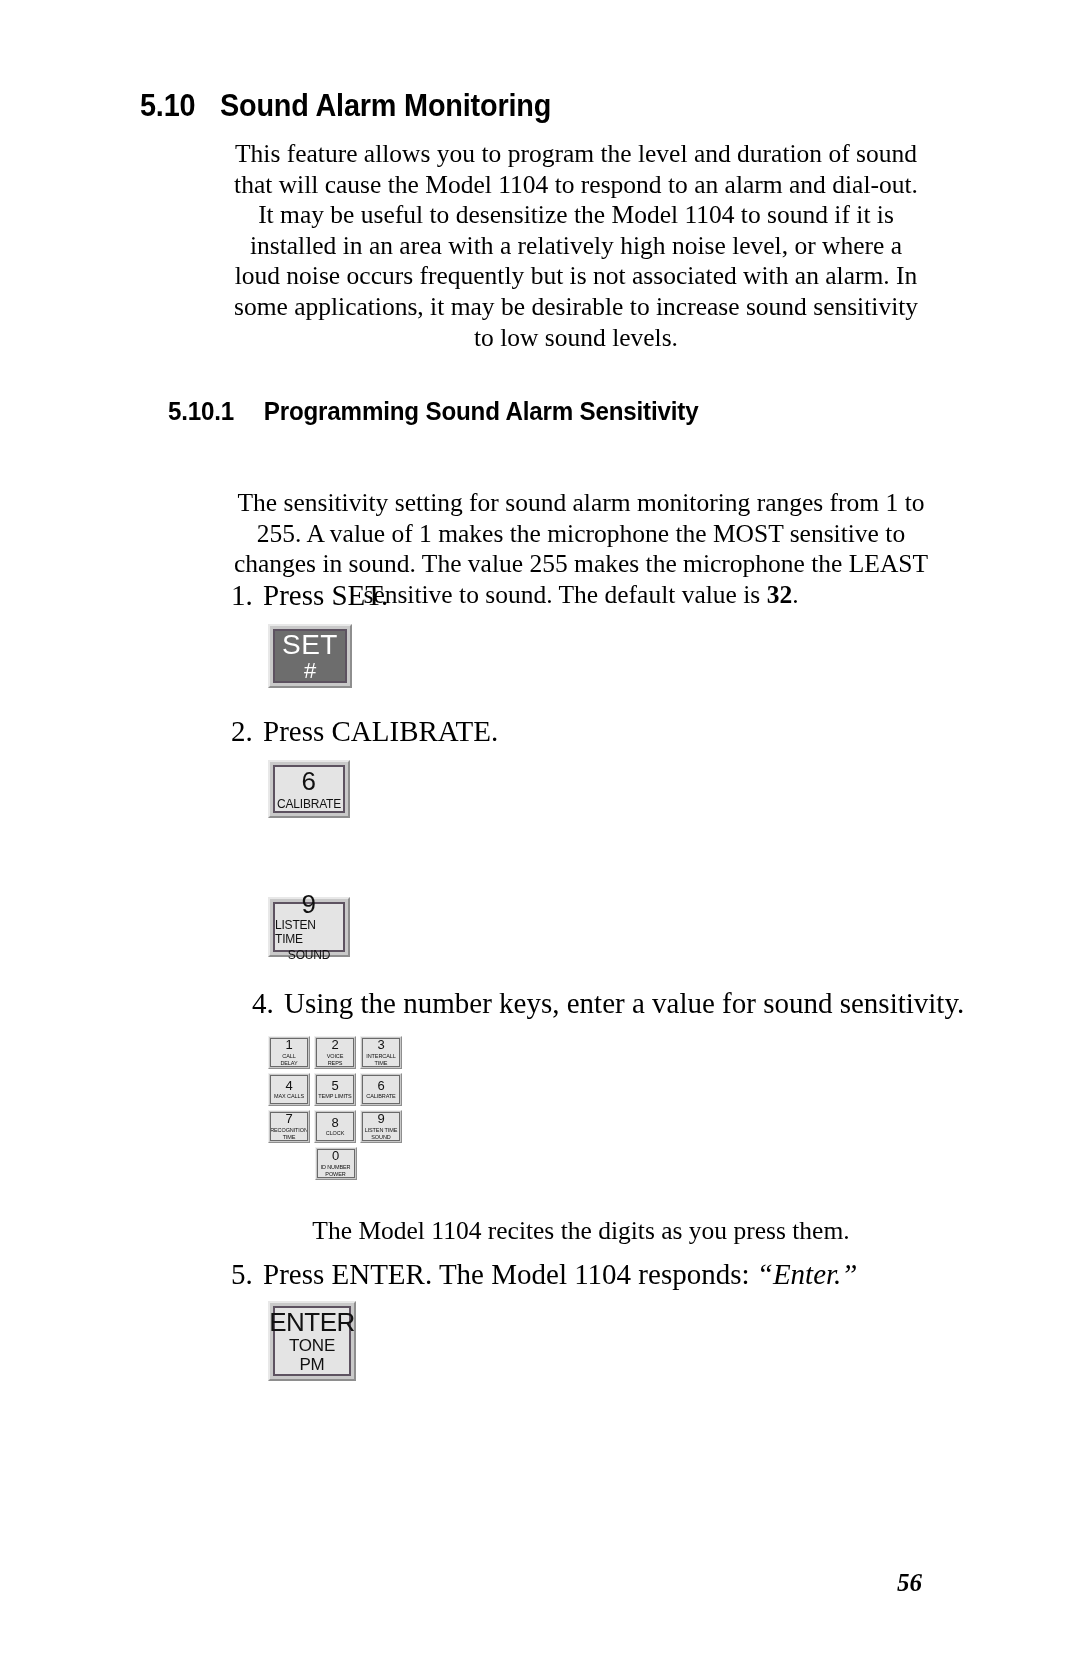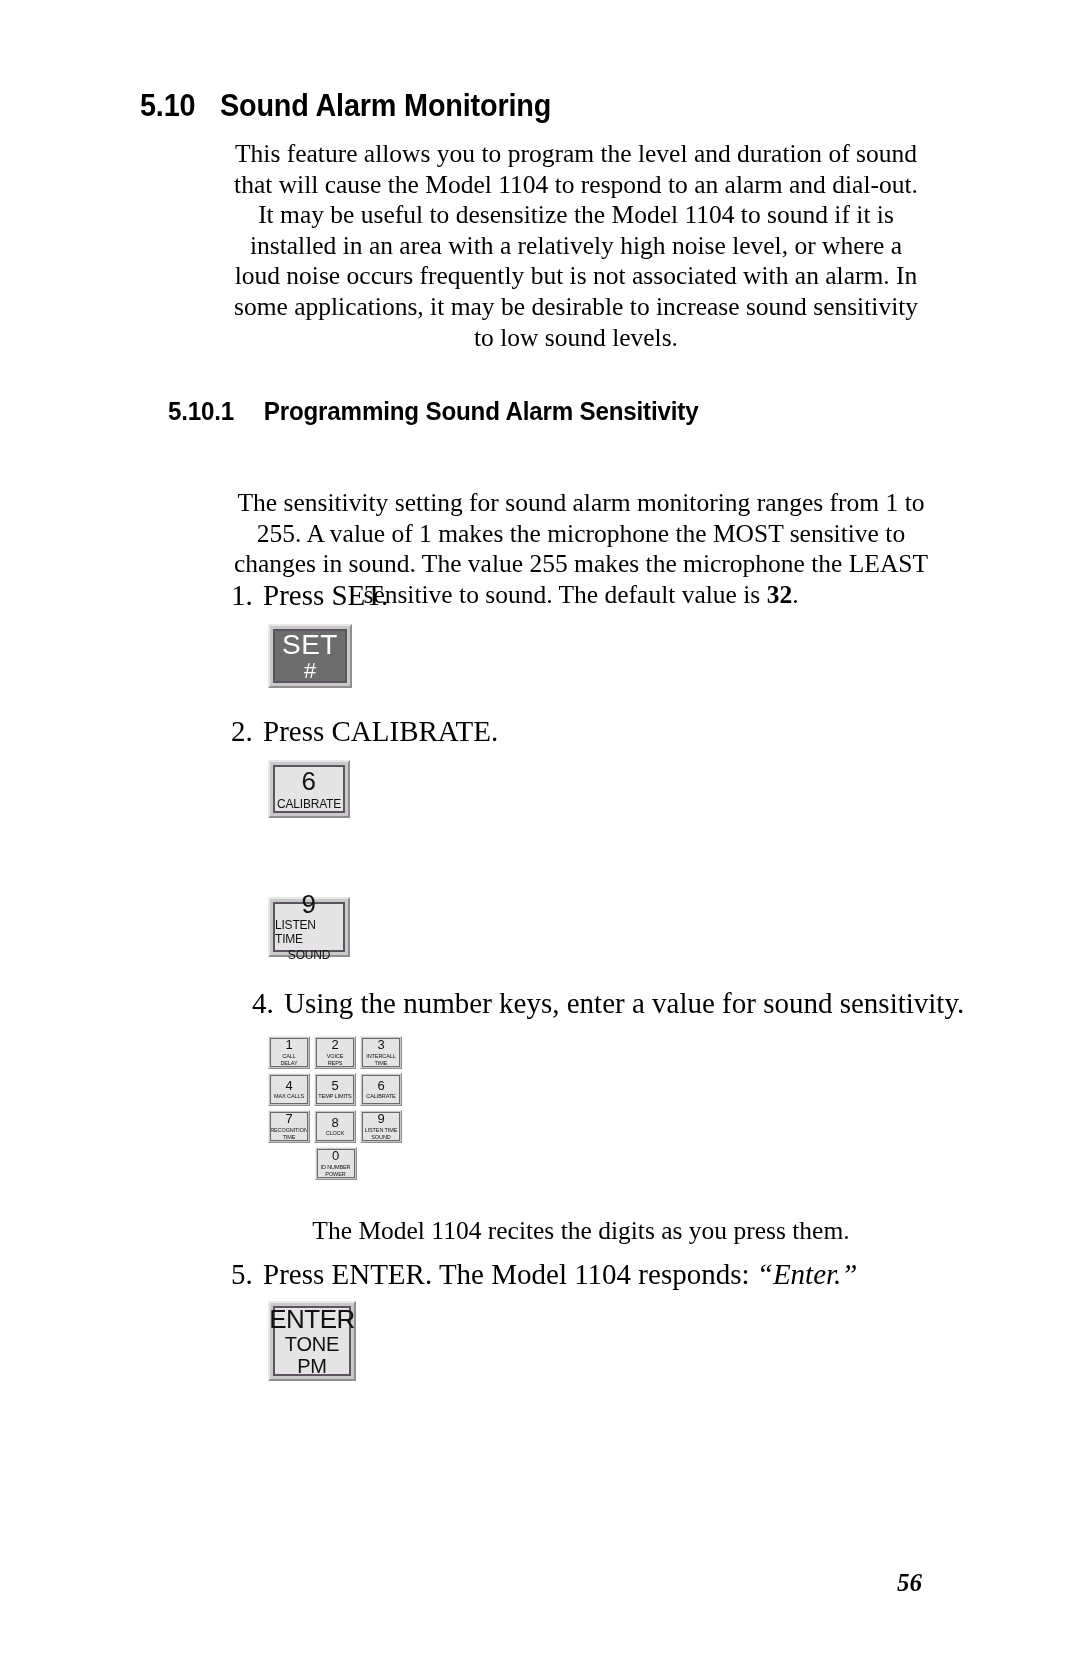--- a/index.html
+++ b/index.html
@@ -141,21 +141,21 @@
   .key-cal .cap .sub { font-size: 12px; margin-top: 4px; }
 
   
   .key-snd  { left: 268px; top: 897px; width: 82px; height: 60px; }
   .key-snd .cap .big { font-size: 26px; }
   .key-snd .cap .sub { font-size: 12px; margin-top: 2px; line-height: 1.15; }
 
   
   .key-ent  { left: 268px; top: 1301px; width: 88px; height: 80px; }
   .key-ent .cap .big { font-size: 26px; letter-spacing: -0.5px; }
-  .key-ent .cap .sub { font-size: 20px; margin-top: 2px; }
+  .key-ent .cap .sub { font-size: 17px; margin-top: 2px; }
 
   
   .keypad {
     position: absolute;
     left: 268px;
     top: 1036px;
     width: 135px;
   }
   .keypad-row {
     display: flex;

